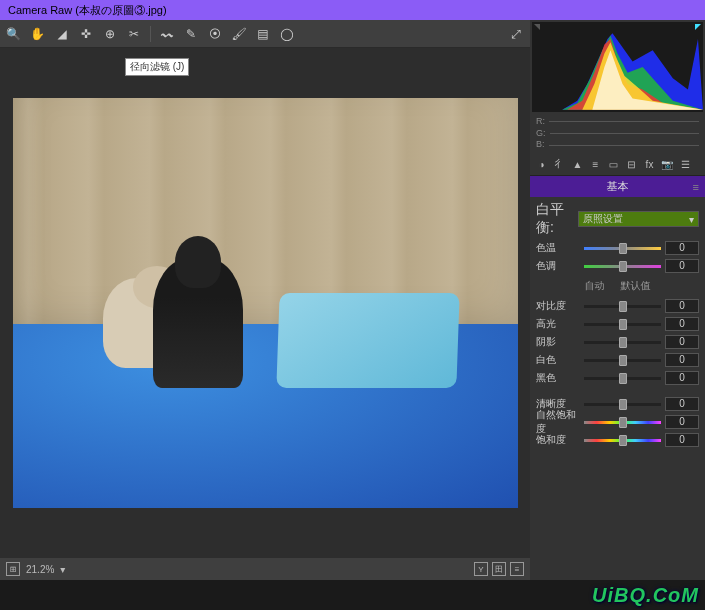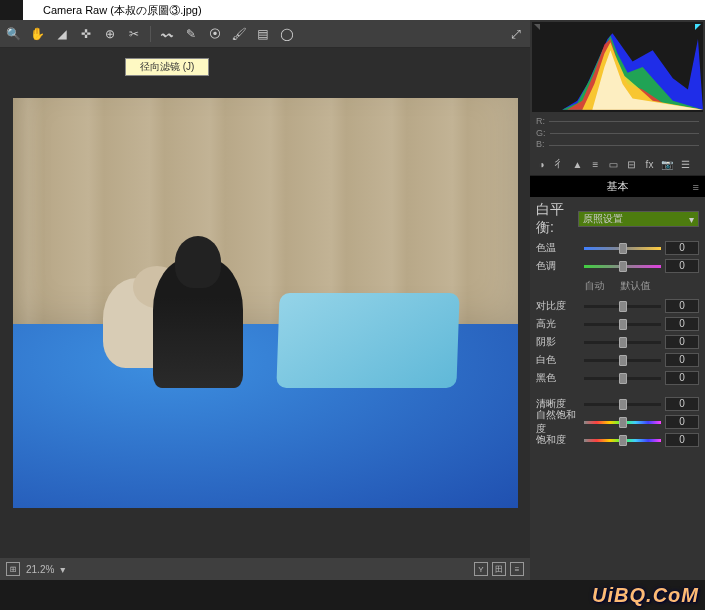--- a/index.html
+++ b/index.html
@@ -1,62 +1,62 @@
 <!DOCTYPE html>
 <html><head>
 <meta charset="utf-8">
 <style>
 * { margin: 0; padding: 0; box-sizing: border-box; font-family: "Microsoft YaHei", Arial, sans-serif; }
 body { background: #1a1a1a; width: 705px; height: 610px; overflow: hidden; position: relative; }
-.titlebar { background: #ffffff; color: #000; height: 20px; font-size: 11px; padding: 3px 20px; display: flex; align-items: center; margin-left: 23px; }
+.titlebar { background: #8b5cf6; color: #000; height: 20px; font-size: 11px; padding: 3px 8px; display: flex; align-items: center; }
 .workspace { display: flex; height: 560px; }
 .left-panel { flex: 1; background: #3a3a3a; display: flex; flex-direction: column; }
 .toolbar { background: #3f3f3f; height: 28px; display: flex; align-items: center; padding: 0 6px; gap: 8px; border-bottom: 1px solid #2a2a2a; }
 .tool-btn { width: 16px; height: 16px; display: flex; align-items: center; justify-content: center; color: #ccc; cursor: pointer; font-size: 12px; }
 .tool-sep { width: 1px; height: 16px; background: #555; }
 .tool-right { margin-left: auto; }
-.tooltip { position: absolute; background: #fef9c3; color: #333; font-size: 10px; padding: 1px 14px; border: 1px solid #888; top: 58px; left: 125px; }
+.tooltip { position: absolute; background: #ffffff; color: #333; font-size: 10px; padding: 1px 4px; border: 1px solid #888; top: 58px; left: 125px; }
 .image-area { flex: 1; background: #2d2d2d; display: flex; align-items: center; justify-content: center; padding: 8px; }
 .image-preview { width: 505px; height: 410px; background: linear-gradient(180deg,#c5b89f 0%,#c5b89f 55%,#3a7fd4 55%,#2860c0 100%); position: relative; overflow: hidden; }
 .wood-panel { position:absolute; top:0; left:0; right:0; height:60%; background:linear-gradient(90deg,#b8a888 0%,#c2b395 3%,#b8a888 6%,#c2b395 15%,#b8a888 18%,#c2b395 27%,#b8a888 30%,#c2b395 39%,#b8a888 42%,#c2b395 51%,#b8a888 54%,#c2b395 63%,#b8a888 66%,#c2b395 75%,#b8a888 78%,#c2b395 87%,#b8a888 90%,#c2b395 99%); box-shadow: inset 0 -20px 40px rgba(0,0,0,0.15);}
 .pillow { position:absolute; right:60px; bottom:120px; width:180px; height:95px; background:linear-gradient(145deg,#95d4e8,#5fb8d8); border-radius:10px; transform:skew(-2deg);}
 .bedding { position:absolute; bottom:0; left:0; right:0; height:45%; background:radial-gradient(ellipse at 30% 20%,#3d8fe0,#2050b0); }
 .person { position:absolute; left:140px; bottom:120px; width:90px; height:130px; background:linear-gradient(180deg,#1a1a1a 30%,#2a2a2a); border-radius:40% 40% 10% 10%; }
 .person-head{ position:absolute; left:162px; bottom:220px; width:46px; height:52px; background:#222; border-radius:50% 50% 40% 40%; }
 .dog { position:absolute; left:90px; bottom:140px; width:75px; height:90px; background:#d8ccb5; border-radius:45% 45% 30% 30%; }
 .dog-head{position:absolute;left:120px;bottom:200px;width:48px;height:42px;background:#cfc0a5;border-radius:50%;}
 .bottom-bar { height: 22px; background: #3f3f3f; display: flex; align-items: center; padding: 0 6px; font-size: 10px; color: #bbb; gap: 6px; }
 .bottom-right { margin-left: auto; display: flex; gap: 4px; }
 .icon-box { width: 14px; height: 14px; border: 1px solid #999; display: flex; align-items: center; justify-content: center; font-size: 8px; }
 .right-panel { width: 175px; background: #333; display: flex; flex-direction: column; }
 .histogram { height: 90px; background: #1a1a1a; position: relative; margin: 2px; }
 .histo-svg { width: 100%; height: 100%; }
 .rgb-readout { padding: 2px 6px; font-size: 9px; color: #888; line-height: 1.3; }
 .rgb-line { display:flex; align-items:center; gap:4px;}
 .rgb-bar { flex:1; height:1px; background:#555;}
 .tab-strip { display: flex; gap: 3px; padding: 4px; border-bottom: 1px solid #222; justify-content: flex-start; }
 .tab-ic { width: 15px; height: 14px; display:flex; align-items:center; justify-content:center; color:#bbb; font-size:10px; cursor:pointer; }
-.panel-title { text-align: center; font-size: 11px; color: #ddd; padding: 3px 0; background: #000000; display:flex; align-items:center; justify-content:center; position:relative;}
+.panel-title { text-align: center; font-size: 11px; color: #ddd; padding: 3px 0; background: #4c1d95; display:flex; align-items:center; justify-content:center; position:relative;}
 .panel-title .menu-ic{ position:absolute; right:6px; color:#888;}
 .controls { padding: 4px 6px; font-size: 10px; color: #ccc; }
 .row { display: flex; align-items: center; margin-bottom: 2px; }
 .row-label { width: 42px; font-size: 14px; }
 .dropdown { flex: 1; background: #4d7c0f; border: 1px solid #555; color: #ccc; font-size: 10px; padding: 1px 4px; height: 16px; display:flex; align-items:center; justify-content:space-between;}
 .slider-row { display: flex; align-items: center; height: 18px; gap: 4px; }
 .slider-label { width: 44px; font-size: 10px; }
 .slider-track { flex: 1; height: 3px; background: #222; position: relative; }
 .slider-track.temp { background: linear-gradient(90deg,#4080ff,#888,#ffcc40);}
 .slider-track.tint { background: linear-gradient(90deg,#40d040,#888,#e040e0);}
 .slider-track.sat { background: linear-gradient(90deg,#888,#ff4040,#ffcc00,#40ff40,#40ccff,#4040ff,#ff40ff);}
 .slider-thumb { position: absolute; top: -4px; left: 50%; width: 8px; height: 11px; background: #888; border: 1px solid #aaa; transform: translateX(-50%); border-radius:1px;}
 .slider-val { width: 34px; text-align: center; font-size: 10px; background: #222; border: 1px solid #555; height: 14px; line-height: 12px; }
 .sub-links { display: flex; justify-content: center; gap: 16px; padding: 4px 0; font-size: 10px; color: #999; }
 .sub-links span { cursor: pointer; }
 .divider { height: 8px; }
-.watermark { position: absolute; bottom: 3px; right: 6px; font-size: 20px; font-weight: bold; font-style: italic; color: #fdba74; text-shadow: 0 0 4px #004, 1px 1px 2px #002; letter-spacing: 1px; }
+.watermark { position: absolute; bottom: 3px; right: 6px; font-size: 20px; font-weight: bold; font-style: italic; color: #22c55e; text-shadow: 0 0 4px #004, 1px 1px 2px #002; letter-spacing: 1px; }
 .clip-warn{ position:absolute; top:2px; width:0; height:0; border-style:solid;}
 .clip-left{ left:2px; border-width:0 6px 6px 0; border-color:transparent #555 transparent transparent;}
 .clip-right{ right:2px; border-width:6px 6px 0 0; border-color:#40e0ff transparent transparent transparent;}
 </style>
 </head>
 <body>
 
 <div class="titlebar">
   <span>Camera Raw (本叔の原圖③.jpg)</span>
 </div>

